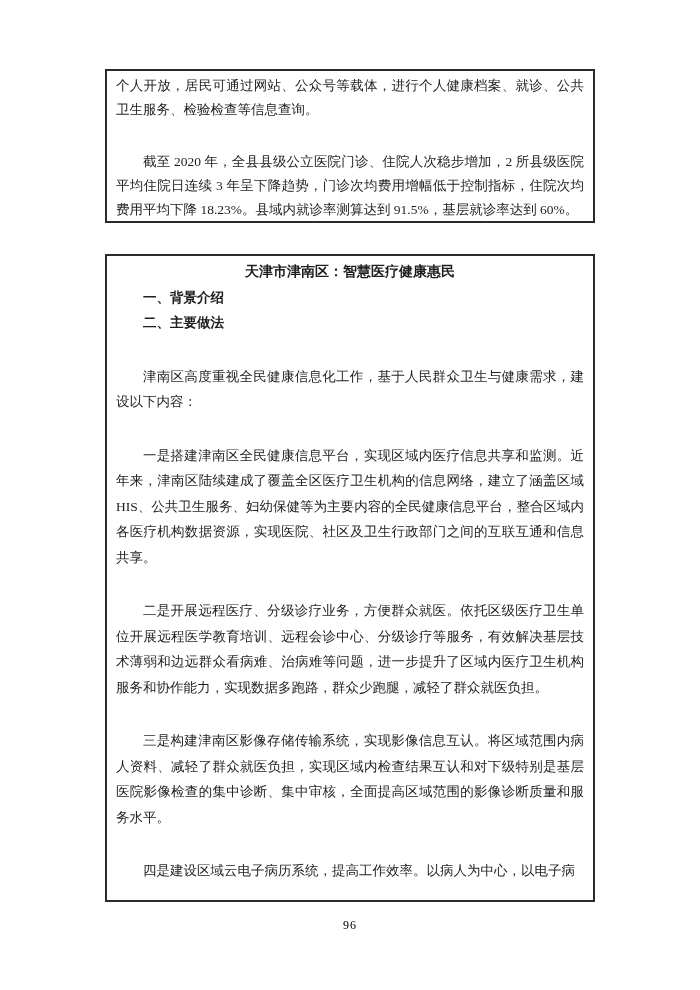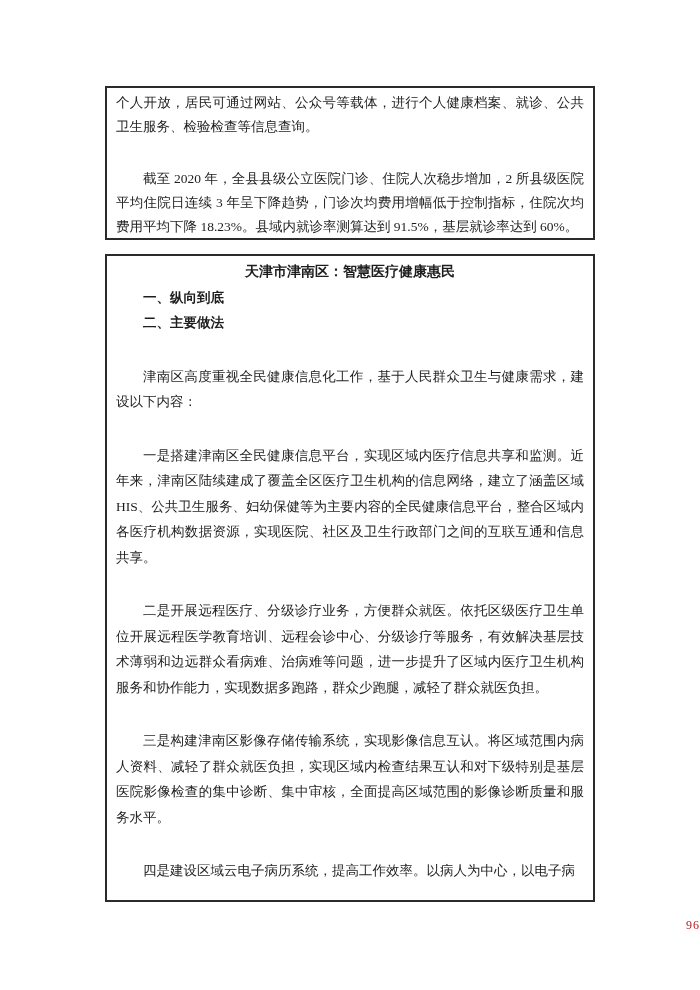--- a/index.html
+++ b/index.html
@@ -19,21 +19,21 @@
     position: absolute;
     left: 105px;
     width: 490px;
     box-sizing: border-box;
     border: 2px solid #2b2b2b;
     padding: 3px 9px;
     text-align: justify;
     overflow: hidden;
   }
   .box-upper {
-    top: 86px;
+    top: 69px;
     height: 154px;
     line-height: 24px;
     font-size: 13.5px;
   }
   .box-lower {
     top: 254px;
     height: 648px;
     line-height: 25.5px;
     font-size: 13.5px;
   }
@@ -57,39 +57,39 @@
     text-indent: 0;
     font-weight: bold;
     font-size: 14px;
     font-family: "Liberation Sans", "DejaVu Sans", sans-serif;
   }
   .page-number {
     position: absolute;
     top: 918px;
     left: 0;
     width: 100%;
-    text-align: right;
+    text-align: center;
     font-size: 12px;
-    color: #b91c1c;
+    color: #000000;
     letter-spacing: 1px;
   }
 </style>
 </head>
 <body>
 
 <div>
 
   <section class="callout-box box-upper">
       <p class="block block--para_continuation">个人开放，居民可通过网站、公众号等载体，进行个人健康档案、就诊、公共卫生服务、检验检查等信息查询。</p>
       <p class="block block--para">截至 2020 年，全县县级公立医院门诊、住院人次稳步增加，2 所县级医院平均住院日连续 3 年呈下降趋势，门诊次均费用增幅低于控制指标，住院次均费用平均下降 18.23%。县域内就诊率测算达到 91.5%，基层就诊率达到 60%。</p>
     </section>
 
   <section class="callout-box box-lower">
       <p class="block block--title">天津市津南区：智慧医疗健康惠民</p>
-      <p class="block block--heading">一、纵向到底</p>
+      <p class="block block--heading">一、背景介绍</p>
       <p class="block block--heading">二、主要做法</p>
       <p class="block block--para">津南区高度重视全民健康信息化工作，基于人民群众卫生与健康需求，建设以下内容：</p>
       <p class="block block--para">一是搭建津南区全民健康信息平台，实现区域内医疗信息共享和监测。近年来，津南区陆续建成了覆盖全区医疗卫生机构的信息网络，建立了涵盖区域HIS、公共卫生服务、妇幼保健等为主要内容的全民健康信息平台，整合区域内各医疗机构数据资源，实现医院、社区及卫生行政部门之间的互联互通和信息共享。</p>
       <p class="block block--para">二是开展远程医疗、分级诊疗业务，方便群众就医。依托区级医疗卫生单位开展远程医学教育培训、远程会诊中心、分级诊疗等服务，有效解决基层技术薄弱和边远群众看病难、治病难等问题，进一步提升了区域内医疗卫生机构服务和协作能力，实现数据多跑路，群众少跑腿，减轻了群众就医负担。</p>
       <p class="block block--para">三是构建津南区影像存储传输系统，实现影像信息互认。将区域范围内病人资料、减轻了群众就医负担，实现区域内检查结果互认和对下级特别是基层医院影像检查的集中诊断、集中审核，全面提高区域范围的影像诊断质量和服务水平。</p>
       <p class="block block--para">四是建设区域云电子病历系统，提高工作效率。以病人为中心，以电子病</p>
     </section>
 
   <footer class="page-number">96</footer>
 

